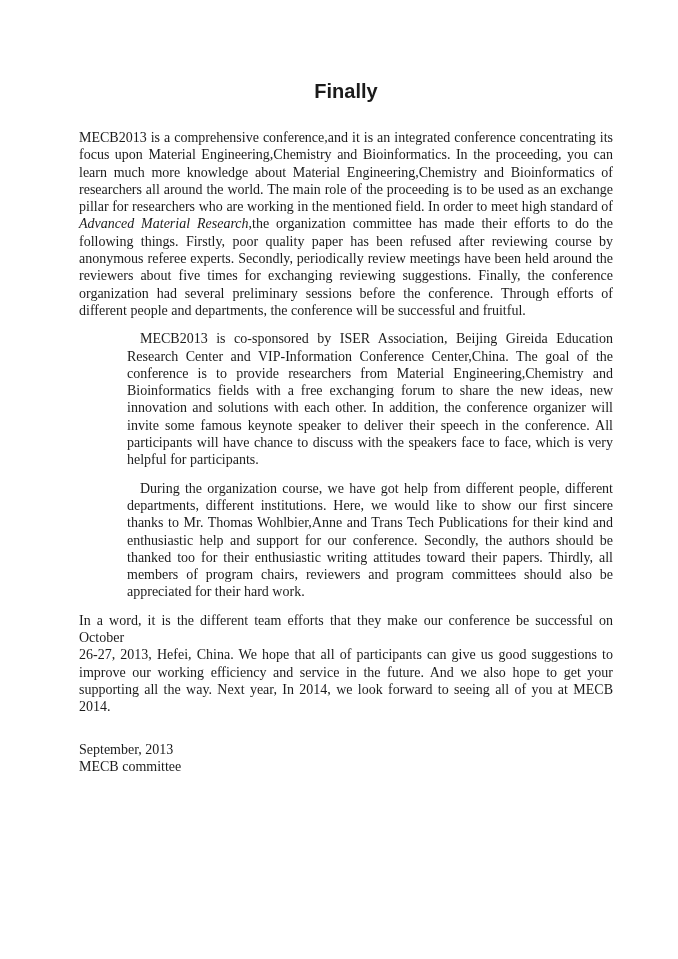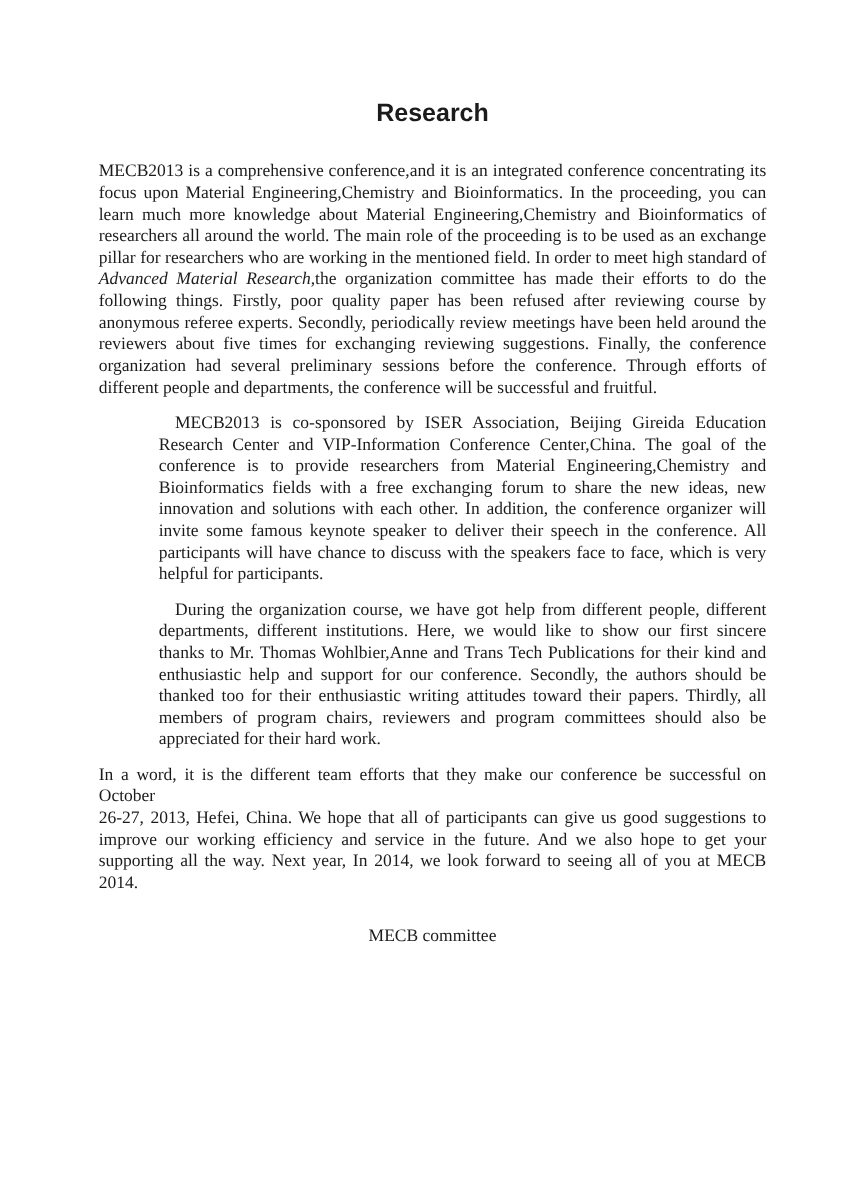--- a/index.html
+++ b/index.html
@@ -49,38 +49,39 @@
   }
   .footer {
     position: absolute;
     top: 741px;
     left: 79px;
     width: 534px;
     font-size: 14px;
     line-height: 17.3px;
   }
   .footer .date-line { text-align: left; }
-  .footer .signature-line { text-align: center; }
+  .footer .signature-line { text-align: left; }
 </style>
 </head>
 <body>
 
 <div class="page">
 
-  <h1 class="doc-title">Research</h1>
+  <h1 class="doc-title">Finally</h1>
 
   <div class="content">
 
     <p class="para"><span>MECB2013 is a comprehensive conference,and it is an integrated conference concentrating its focus upon Material Engineering,Chemistry and Bioinformatics. In the proceeding, you can learn much more knowledge about Material Engineering,Chemistry and Bioinformatics of researchers all around the world. The main role of the proceeding is to be used as an exchange pillar for researchers who are working in the mentioned field. In order to meet high standard of </span><em class="journal-italic">Advanced Material Research</em><span>,the organization committee has made their efforts to do the following things. Firstly, poor quality paper has been refused after reviewing course by anonymous referee experts. Secondly, periodically review meetings have been held around the reviewers about five times for exchanging reviewing suggestions. Finally, the conference organization had several preliminary sessions before the conference. Through efforts of different people and departments, the conference will be successful and fruitful.</span></p>
 
     <p class="para indent">MECB2013 is co-sponsored by ISER Association, Beijing Gireida Education Research Center and VIP-Information Conference Center,China. The goal of the conference is to provide researchers from Material Engineering,Chemistry and Bioinformatics fields with a free exchanging forum to share the new ideas, new innovation and solutions with each other. In addition, the conference organizer will invite some famous keynote speaker to deliver their speech in the conference. All participants will have chance to discuss with the speakers face to face, which is very helpful for participants.</p>
 
     <p class="para indent">During the organization course, we have got help from different people, different departments, different institutions. Here, we would like to show our first sincere thanks to Mr. Thomas Wohlbier,Anne and Trans Tech Publications for their kind and enthusiastic help and support for our conference. Secondly, the authors should be thanked too for their enthusiastic writing attitudes toward their papers. Thirdly, all members of program chairs, reviewers and program committees should also be appreciated for their hard work.</p>
 
     <p class="para"><span>In a word, it is the different team efforts that they make our conference be successful on October</span><br><span>26-27, 2013, Hefei, China. We hope that all of participants can give us good suggestions to improve our working efficiency and service in the future. And we also hope to get your supporting all the way. Next year, In 2014, we look forward to seeing all of you at MECB 2014.</span></p>
 
   </div>
 
   <div class="footer">
+    <div class="date-line">September, 2013</div>
     <div class="signature-line">MECB committee</div>
   </div>
 
 </div>
 
 </body></html>

